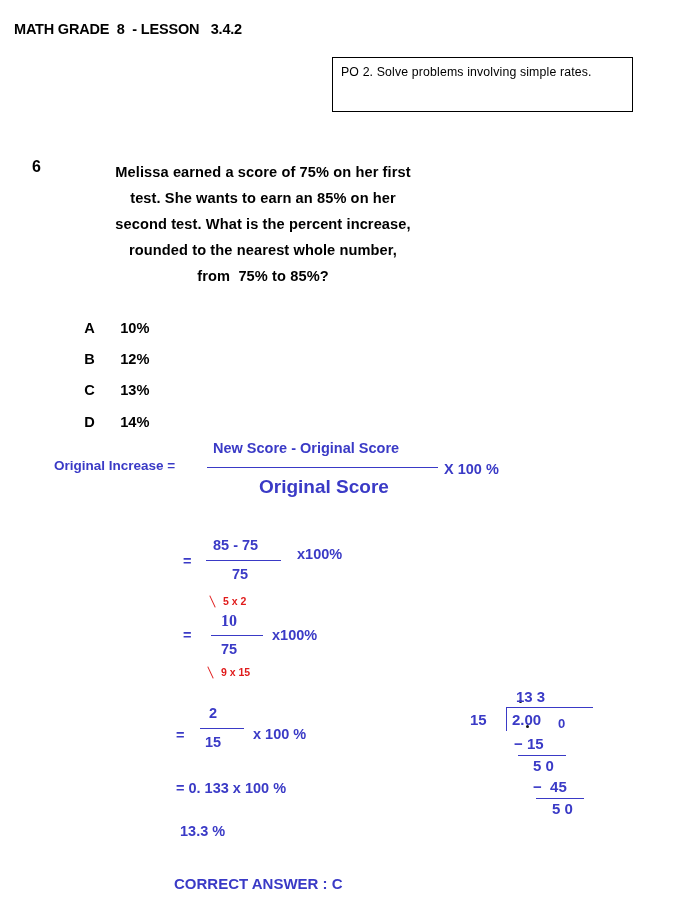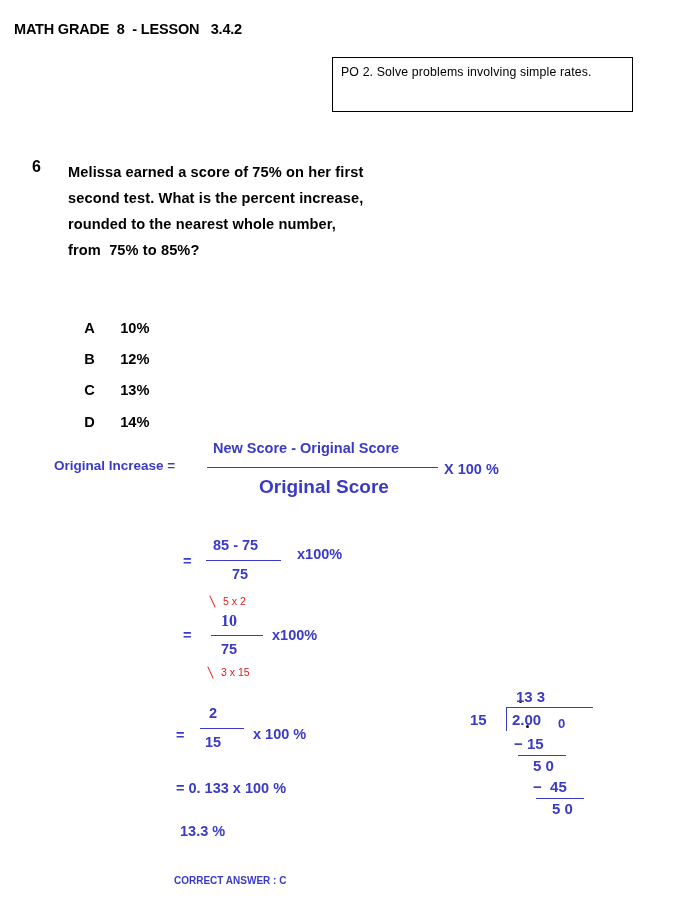--- a/index.html
+++ b/index.html
@@ -60,39 +60,39 @@
   }
   .q-text {
     position: absolute;
     left: 68px; top: 159px;
     width: 390px;
     font-size: 14.6px;
     font-weight: bold;
     line-height: 26px;
     letter-spacing: 0.1px;
   }
-  .q-text span { display: block; white-space: pre; }
+  .q-text span { display: block; white-space: pre; text-align: center; }
 
   
   .opt {
     position: absolute;
     left: 68px;
     font-size: 14.6px;
     font-weight: bold;
     white-space: pre;
   }
   .opt .letter { display: inline-block; width: 36px; }
   .opt-a { top: 304px; }
   .opt-b { top: 335px; }
   .opt-c { top: 366px; }
   .opt-d { top: 398px; }
 
   
   .blue { color: #3a3ac6; font-weight: bold; }
-  .red  { color: #e01b1b; font-weight: normal; padding-left: 12px; }
+  .red  { color: #e01b1b; font-weight: bold; padding-left: 12px; }
 
   .pi-label {
     position: absolute;
     left: 54px; top: 458px;
     font-size: 13.5px;
     white-space: pre;
   }
   .pi-num {
     position: absolute;
     left: 213px; top: 440px;
@@ -148,21 +148,21 @@
   .s3-bar { position: absolute; left: 200px; top: 728px; width: 44px; height: 0; border-top: 1.6px solid #3a3ac6; }
   .s3-den { position: absolute; left: 205px; top: 734px; font-size: 14.5px; }
   .s3-x   { position: absolute; left: 253px; top: 726px; font-size: 14.5px; white-space: pre; }
 
   .s4 { position: absolute; left: 176px; top: 780px; font-size: 14.5px; white-space: pre; }
   .s5 { position: absolute; left: 180px; top: 823px; font-size: 14.5px; white-space: pre; }
 
   .correct {
     position: absolute;
     left: 174px; top: 875px;
-    font-size: 10px;
+    font-size: 15px;
     white-space: pre;
   }
 
   
   .ld { position: absolute; left: 460px; top: 685px; width: 200px; height: 150px; }
   .ld-divisor { position: absolute; left: 10px; top: 26px; font-size: 15px; }
   .ld-vbar {
     position: absolute; left: 46px; top: 22px;
     width: 0; height: 24px;
     border-left: 1.6px solid #3a3ac6;
@@ -206,20 +206,21 @@
 <div class="page">
 
   <div class="hdr-title">MATH GRADE  8  - LESSON   3.4.2</div>
   <div class="po-box">
     <div class="po-text">PO 2.  Solve problems involving simple rates.</div>
   </div>
 
   <div class="q-num">6</div>
   <div class="q-text">
     <span>Melissa earned a score of 75% on her first</span>
+    <span>test. She wants to earn an 85% on her</span>
     <span>second test. What is the percent increase,</span>
     <span>rounded to the nearest whole number,</span>
     <span>from  75% to 85%?</span>
   </div>
 
   <div class="opt opt-a">
     <span class="letter">A</span><span>10%</span>
   </div>
   <div class="opt opt-b">
     <span class="letter">B</span><span>12%</span>
@@ -242,21 +243,21 @@
   <div class="s1-bar"></div>
   <div class="s1-den blue">75</div>
   <div class="s1-x blue">x100%</div>
 
   <div class="s2-eq blue">=</div>
   <div class="s2-top red">5 x 2</div>
   <div class="slash slash-top"></div>
   <div class="s2-num blue">10</div>
   <div class="s2-bar"></div>
   <div class="s2-den blue">75</div>
-  <div class="s2-bot red">3 x 15</div>
+  <div class="s2-bot red">9 x 15</div>
   <div class="slash slash-bot"></div>
   <div class="s2-x blue">x100%</div>
 
   <div class="s3-eq blue">=</div>
   <div class="s3-num blue">2</div>
   <div class="s3-bar"></div>
   <div class="s3-den blue">15</div>
   <div class="s3-x blue">x 100 %</div>
 
   <div class="s4 blue">= 0. 133 x 100 %</div>

